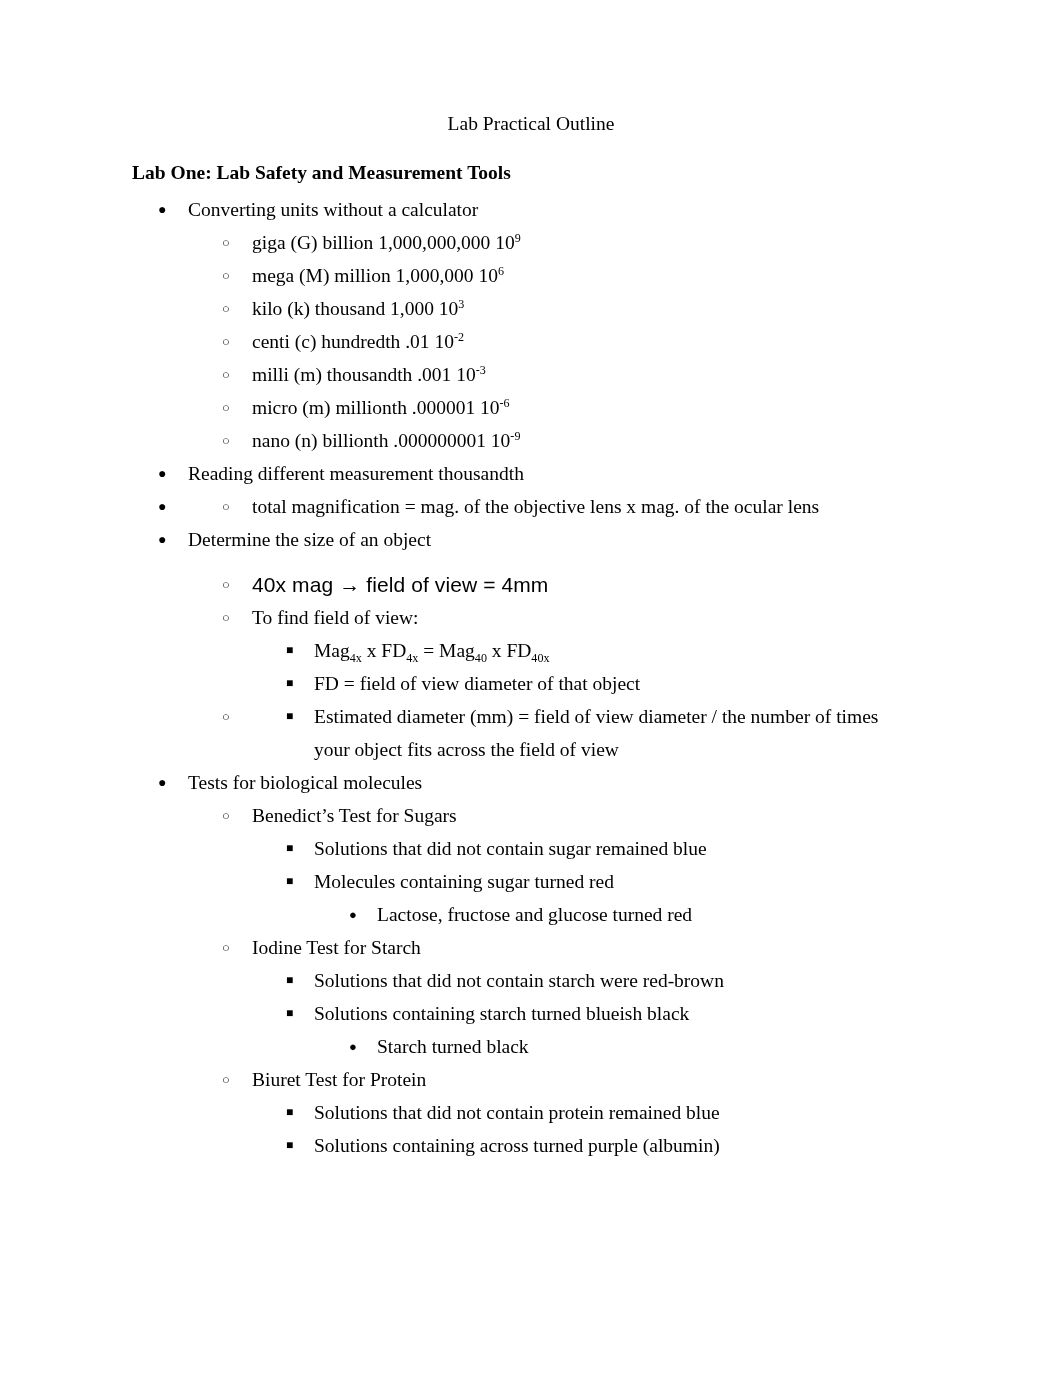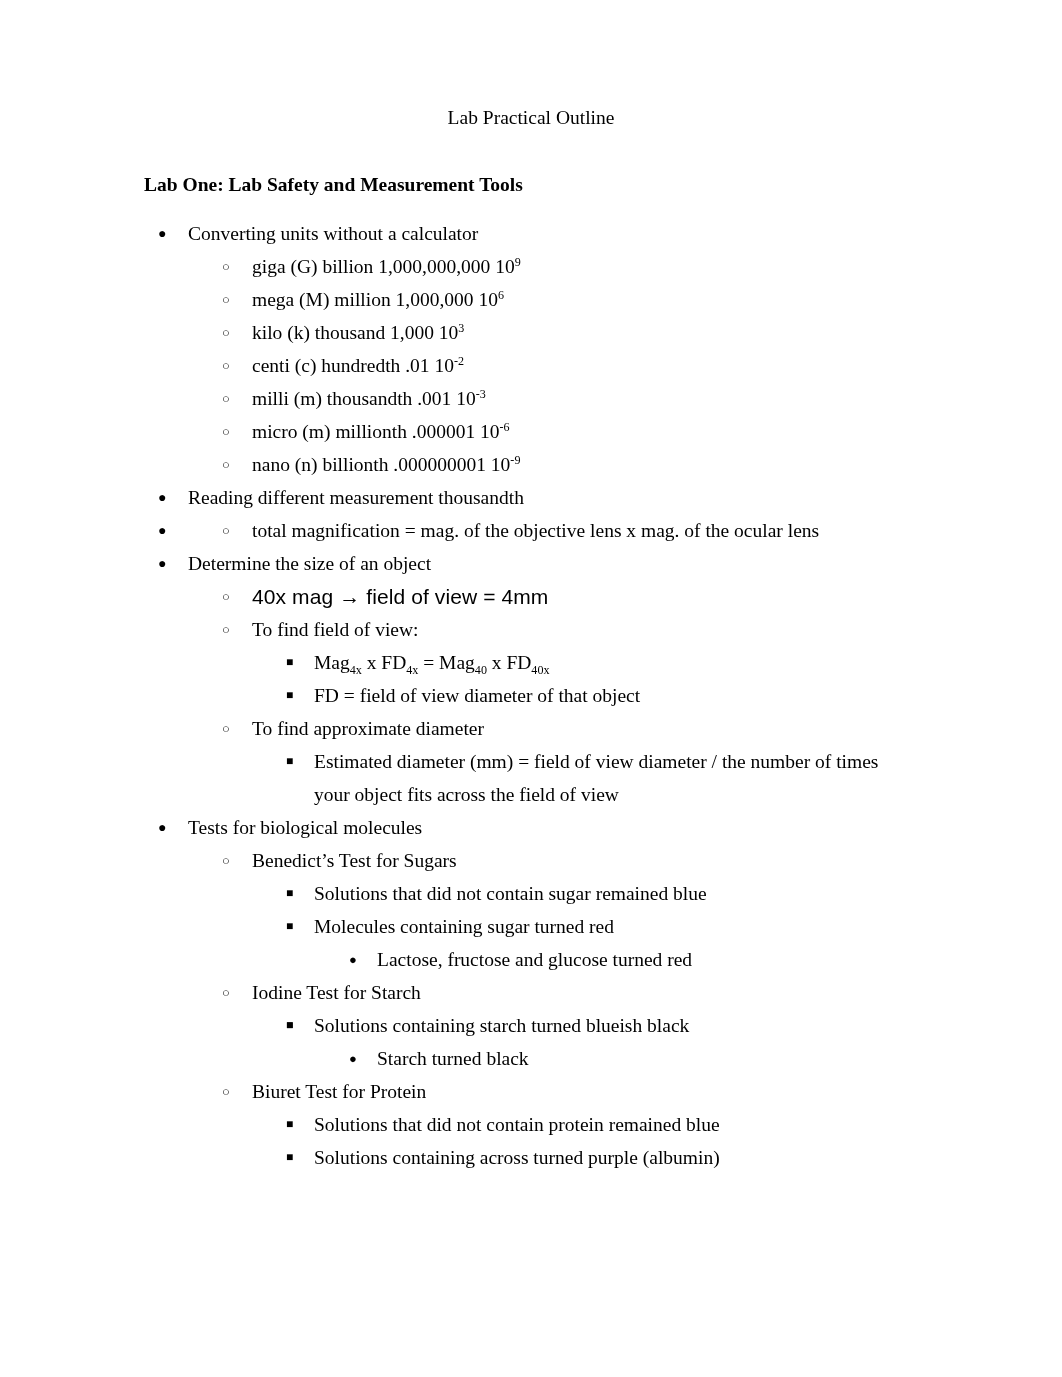--- a/index.html
+++ b/index.html
@@ -19,41 +19,41 @@
   .page {
     position: absolute;
     inset: 0;
     padding: 0;
   }
 
   
   .doc-title {
     position: absolute;
     left: 0;
-    top: 105px;
+    top: 111px;
     width: 1062px;
     text-align: center;
     font-size: 19.5px;
     line-height: 26px;
     font-weight: 400;
   }
 
   
   .content {
     position: absolute;
     left: 0;
     top: 152px;
     width: 1062px;
   }
 
   .heading {
     font-size: 19.5px;
     font-weight: 700;
     line-height: 33px;
-    margin: 16px;
+    margin: 4px;
     padding-left: 128px;
   }
 
   
   .li {
     position: relative;
     font-size: 19.5px;
     line-height: 33px;
     margin: 0;
   }
@@ -84,20 +84,21 @@
   .lvl4 .marker { left: 349px; font-size: 13px; }
 
   
   .wrap-item .txt { max-width: 600px; }
 
   
   .sans-line .txt {
     font-family: "Liberation Sans", "DejaVu Sans", sans-serif;
     font-size: 21px;
     letter-spacing: 0.1px;
+    margin-top: 12px;
   }
 
   sup { font-size: 0.62em; vertical-align: super; line-height: 0; }
   sub { font-size: 0.62em; vertical-align: sub; line-height: 0; }
 </style>
 </head>
 <body>
 
 <div class="page">
 
@@ -163,21 +164,20 @@
       <div class="li lvl3">
         <span class="marker">■</span>
         <span class="txt">Mag<sub>4x</sub> x FD<sub>4x</sub> = Mag<sub>40</sub> x FD<sub>40x</sub></span>
       </div>
       <div class="li lvl3">
         <span class="marker">■</span>
         <span class="txt">FD = field of view diameter of that object</span>
       </div>
       <div class="li lvl2">
         <span class="marker">○</span>
-        <span class="txt">To find approximate diameter</span>
       </div>
       <div class="li lvl3 wrap-item">
         <span class="marker">■</span>
         <span class="txt">Estimated diameter (mm) = field of view diameter / the number of times your object fits across the field of view</span>
       </div>
       <div class="li lvl1">
         <span class="marker">●</span>
         <span class="txt">Tests for biological molecules</span>
       </div>
       <div class="li lvl2">
@@ -195,20 +195,21 @@
       <div class="li lvl4">
         <span class="marker">●</span>
         <span class="txt">Lactose, fructose and glucose turned red</span>
       </div>
       <div class="li lvl2">
         <span class="marker">○</span>
         <span class="txt">Iodine Test for Starch</span>
       </div>
       <div class="li lvl3">
         <span class="marker">■</span>
+        <span class="txt">Solutions that did not contain starch were red-brown</span>
       </div>
       <div class="li lvl3">
         <span class="marker">■</span>
         <span class="txt">Solutions containing starch turned blueish black</span>
       </div>
       <div class="li lvl4">
         <span class="marker">●</span>
         <span class="txt">Starch turned black</span>
       </div>
       <div class="li lvl2">

